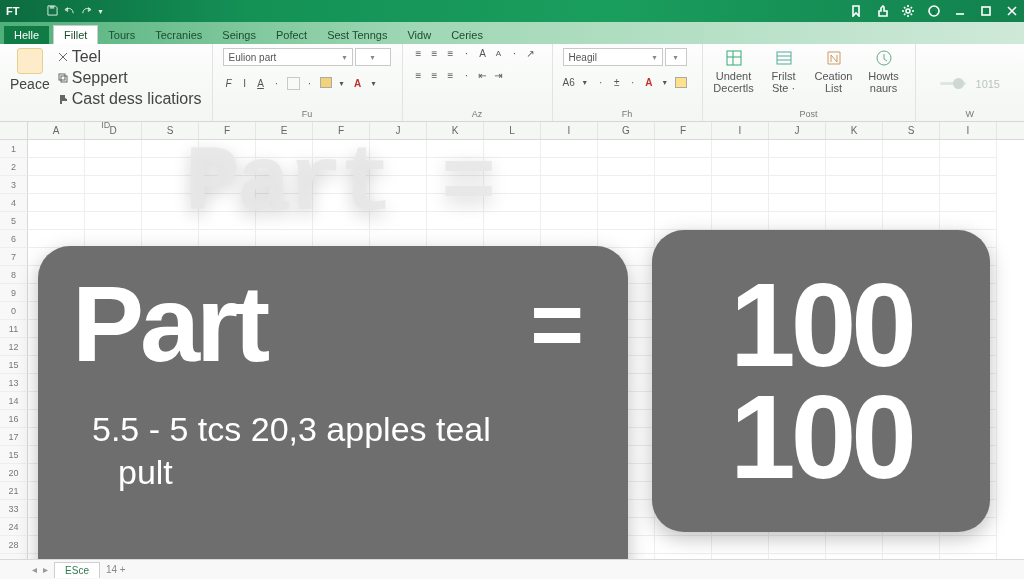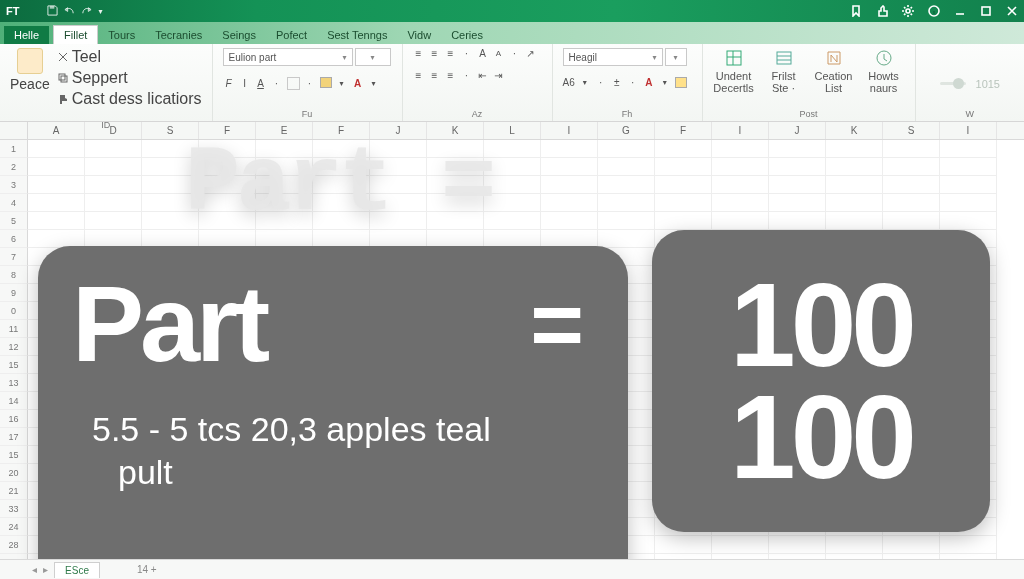--- a/index.html
+++ b/index.html
@@ -86,21 +86,21 @@
   .card1 .part{font-size:108px;font-weight:900;letter-spacing:-4px;line-height:1;}
   .card1 .eq{font-size:92px;font-weight:900;margin-right:10px;}
   .card1 .sub{margin-top:30px;font-size:34px;font-weight:400;line-height:1.25;margin-left:20px;}
   .card2{left:652px;top:90px;width:338px;height:302px;display:flex;flex-direction:column;align-items:center;justify-content:center;gap:0;}
   .card2 .n{font-size:118px;font-weight:900;letter-spacing:-5px;line-height:.95;}
 
   
   .sheettabs{height:20px;border-top:1px solid #d9d9d9;background:#f7f8f7;display:flex;align-items:center;font-size:10px;color:#666;padding-left:32px;gap:6px;}
   .sheettabs .nav{display:flex;gap:6px;color:#999;}
   .sheettabs .st{padding:2px 10px;border:1px solid #cfcfcf;border-bottom:none;background:#fff;color:#2f7a4a;}
-  .sheettabs .plus{color:#888;margin-left:31px;}
+  .sheettabs .plus{color:#888;}
 </style>
 </head>
 <body>
 
 <div class="titlebar">
   <div class="left">
     <span style="font-weight:600">FT</span>
     <div class="qat">
       <span><svg viewBox="0 0 12 12">
             <path d="M1 1h8l2 2v8H1z" fill="none" stroke="#fff"></path>

